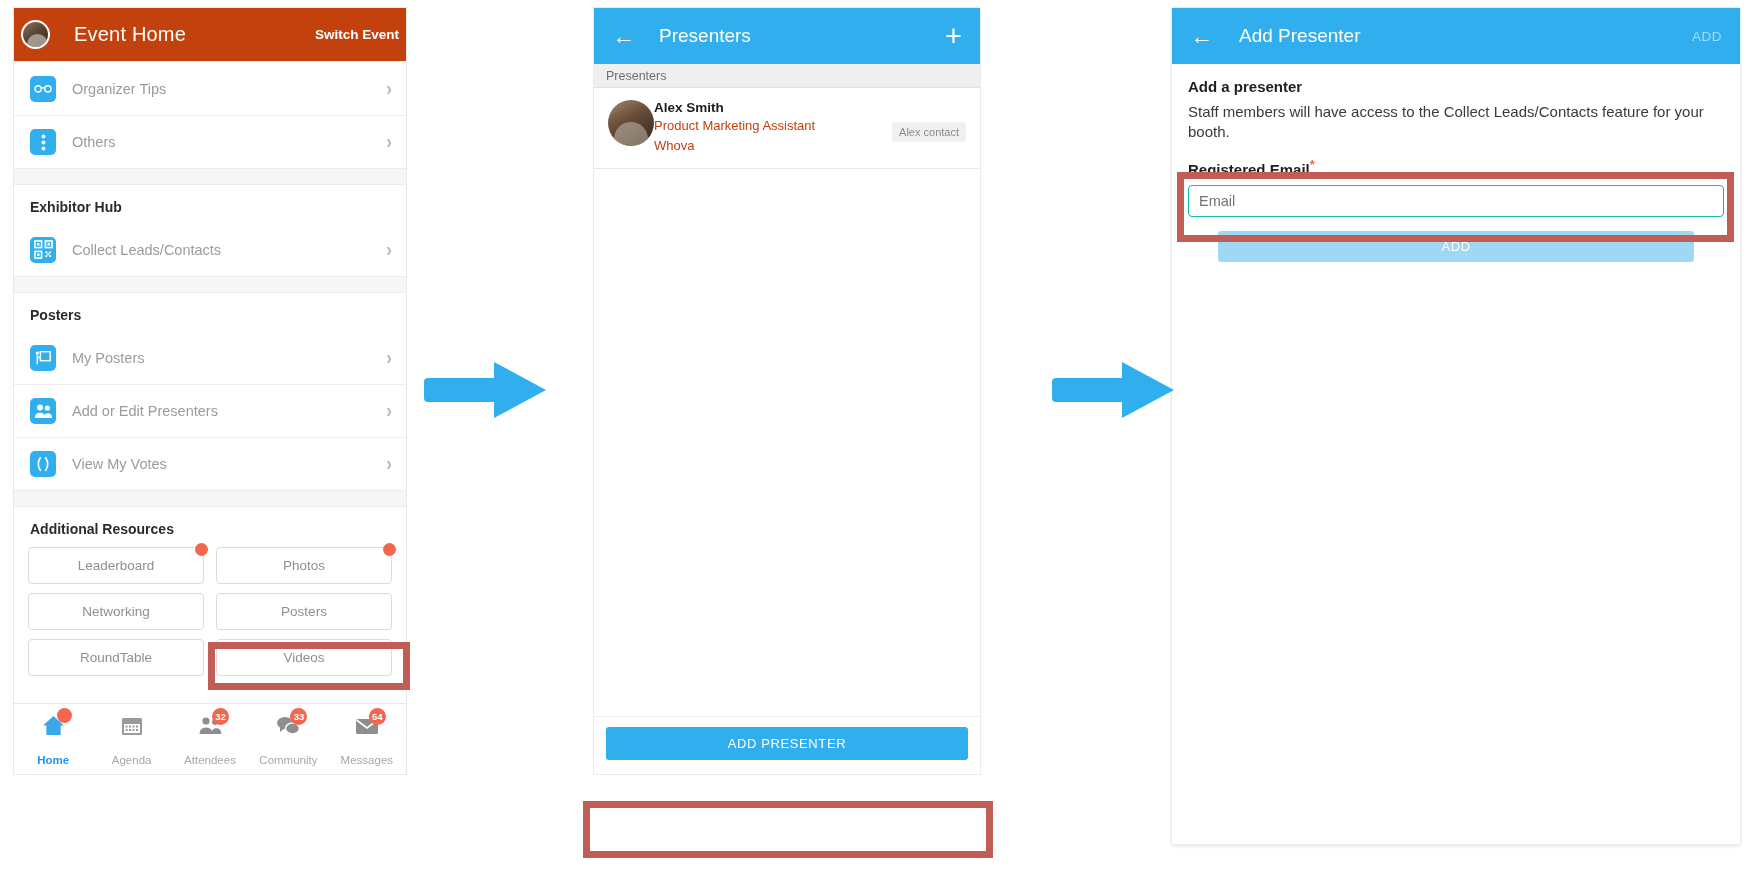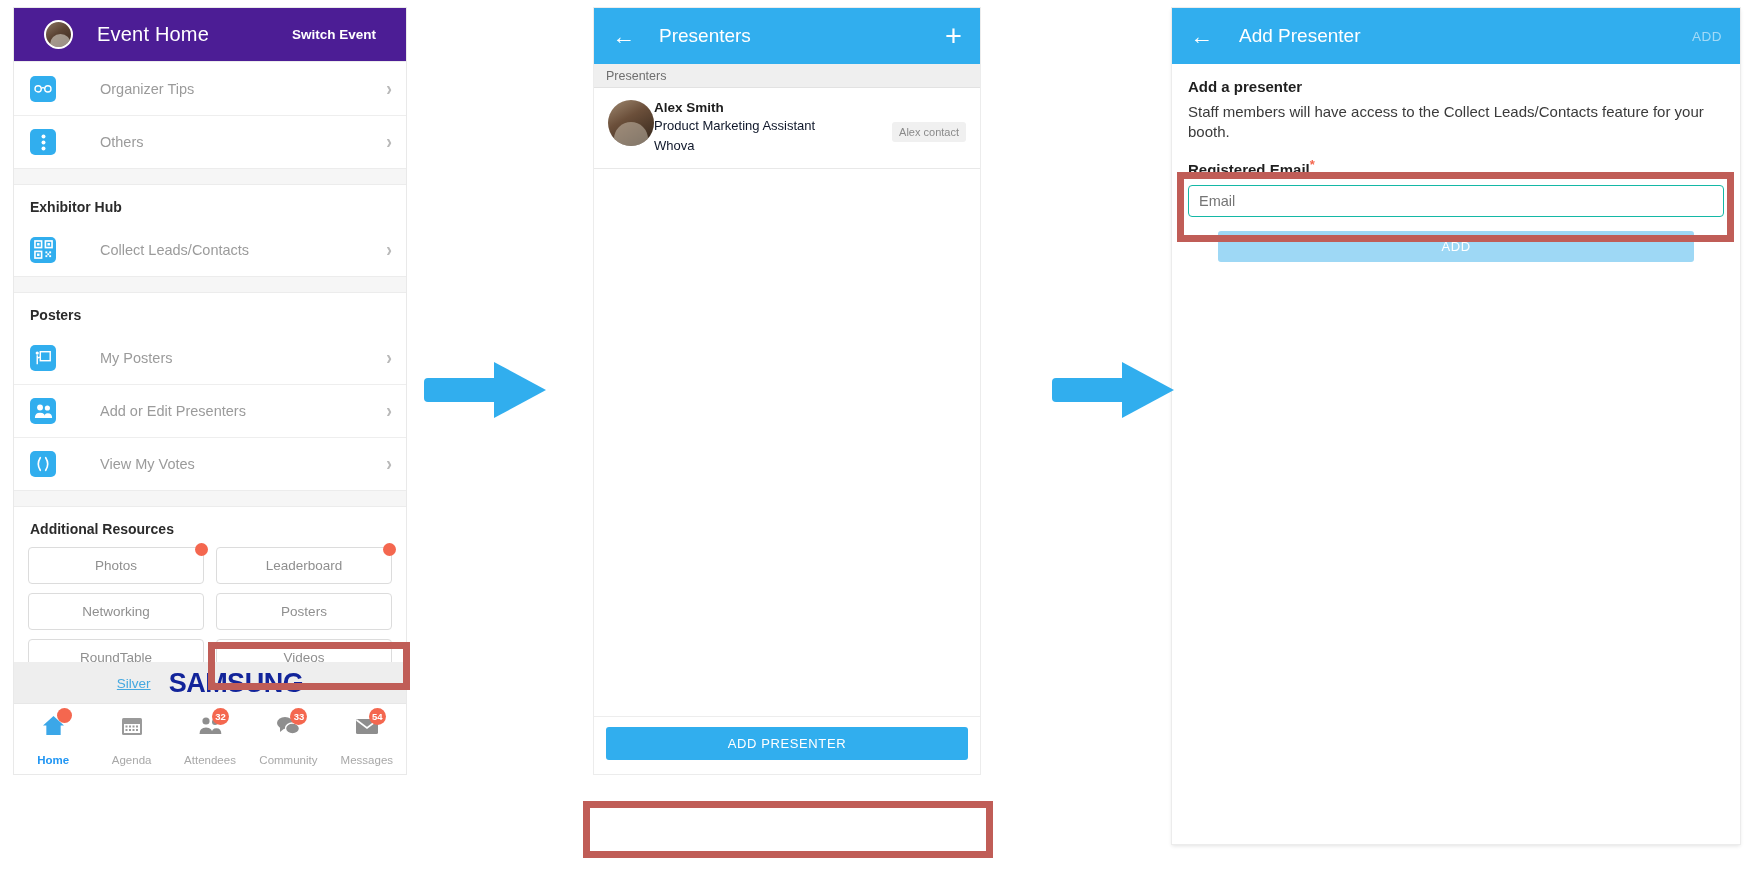--- a/index.html
+++ b/index.html
@@ -20,23 +20,23 @@
     overflow: hidden;
   }
 
   
   #panel1 {
     left: 14px; top: 8px; width: 392px; height: 766px;
     box-shadow: 0 0 0 1px #e9e9e9;
   }
   .p1-header {
     height: 53px;
-    background: #4c1d95;
+    background: #c2410c;
     display: flex; align-items: center;
-    padding: 0 30px;
+    padding: 0 7px;
     box-sizing: border-box;
   }
   .avatar {
     width: 29px; height: 29px; border-radius: 50%;
     background: linear-gradient(145deg,#8b7563 0%, #5c4434 45%, #3b2a1e 100%);
     border: 2px solid #ffffff;
     box-sizing: border-box;
     flex: 0 0 auto;
     position: relative;
     overflow: hidden;
@@ -58,21 +58,20 @@
 
   .gap-row { height: 15px; background: #f6f6f6; border-top:1px solid #ececec; border-bottom:1px solid #ececec;}
   .thin-divider { height: 1px; background: #ececec; margin-left: 0; }
 
   .menu-row {
     height: 53px;
     display: flex; align-items: center;
     padding: 0 14px 0 16px;
     box-sizing: border-box;
     background: #fff;
-    gap: 28px;
   }
   .menu-row + .menu-row { border-top: 1px solid #eeeeee; }
   .mi {
     width: 26px; height: 26px; border-radius: 5px;
     background: #31AEEE;
     flex: 0 0 auto;
     display: flex; align-items: center; justify-content: center;
     color:#fff;
   }
   .menu-label {
@@ -182,21 +181,21 @@
     background: linear-gradient(150deg,#a08a72 0%, #6b4f3a 40%, #2f2319 100%);
     flex: 0 0 auto; position: relative; overflow:hidden;
   }
   .p-avatar::after {
     content:""; position:absolute; left:6px; top:22px;
     width:34px; height:34px; border-radius:50% 50% 0 0;
     background:#cfc6b6; opacity:.5;
   }
   .p-info { flex: 1 1 auto; }
   .p-name { font-size: 13.5px; font-weight: 700; color: #1d1d1d; }
-  .p-role { font-size: 13px; color: #0f172a; margin-top: 2px; line-height: 1.35; }
+  .p-role { font-size: 13px; color: #c2410c; margin-top: 2px; line-height: 1.35; }
   .p-tag {
     align-self: center;
     background: #f0f0f0; color:#8a8a8a;
     font-size: 11px; padding: 4px 7px; border-radius: 3px;
     flex: 0 0 auto; margin-top: 10px;
   }
   .p2-footer {
     position:absolute; left:0; right:0; bottom: 0;
     padding: 10px 12px 14px 12px; background:#fff;
     border-top: 1px solid #ededed;
@@ -366,45 +365,41 @@
     <div class="menu-label">View My Votes</div>
     <div class="chev">›</div>
   </div>
 
   <div class="gap-row"></div>
 
   <div class="section-title">Additional Resources</div>
 
   <div class="res-grid">
     <div class="res-btn">
+      <span>Leaderboard</span>
+      <span class="res-dot"></span>
+    </div>
+    <div class="res-btn">
       <span>Photos</span>
       <span class="res-dot"></span>
     </div>
     <div class="res-btn">
-      <span>Leaderboard</span>
-      <span class="res-dot"></span>
-    </div>
-    <div class="res-btn">
       <span>Networking</span>
     </div>
     <div class="res-btn">
       <span>Posters</span>
     </div>
     <div class="res-btn">
       <span>RoundTable</span>
     </div>
     <div class="res-btn">
       <span>Videos</span>
     </div>
   </div>
 
-  <div class="sponsor">
-    <span class="sponsor-tier">Silver</span>
-    <span class="sponsor-logo">SAMSUNG</span>
-  </div>
 
   <div class="tabbar">
     <div class="tab active">
       <div class="ticon">
         <svg width="23" height="21" viewBox="0 0 24 22" fill="#3BA7E8">
             <path d="M12 1 L23 11 h-3.5 v10 h-15 V11 H1 z"></path>
           </svg>
         <span class="badge empty"></span>
       </div>
       <div class="tlabel">Home</div>

